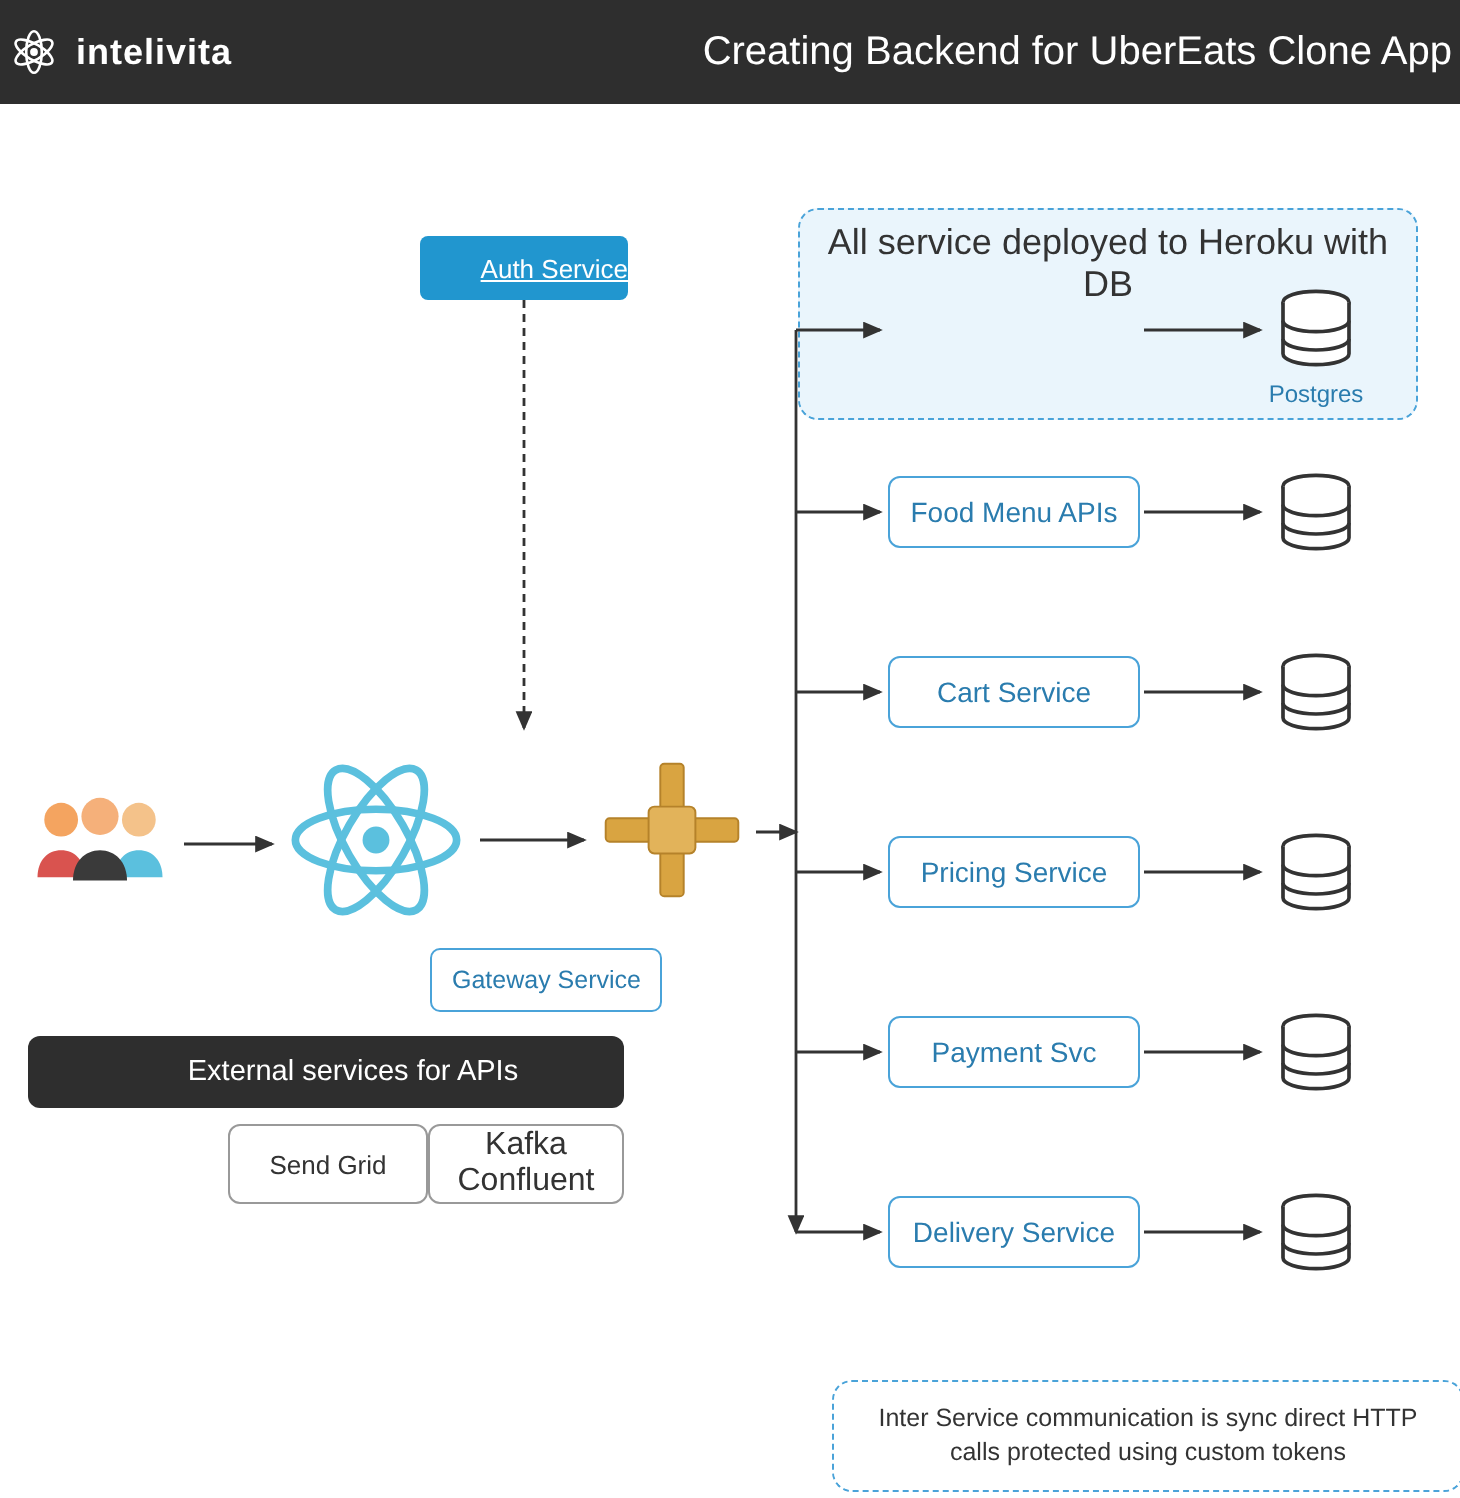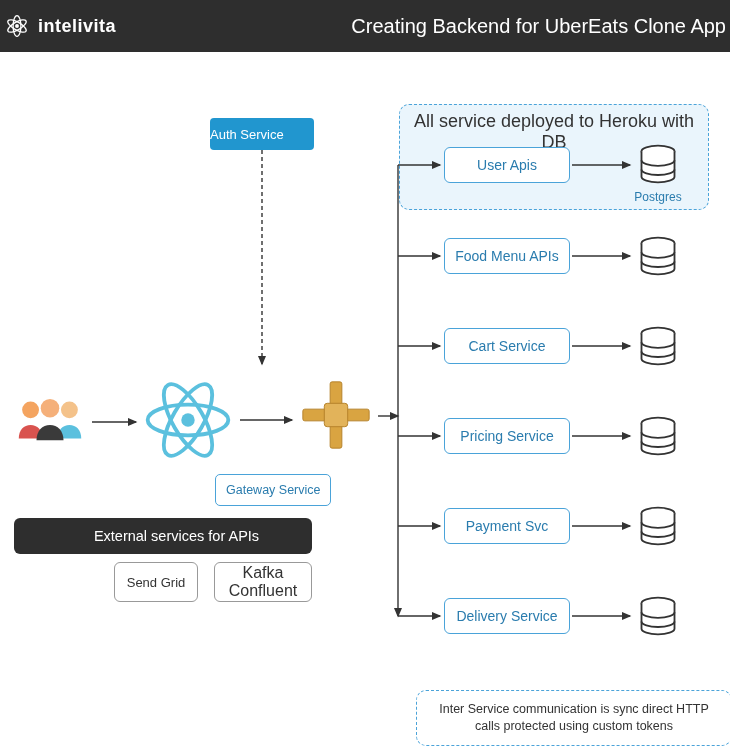--- a/index.html
+++ b/index.html
@@ -44,22 +44,23 @@
     width: 730px;
     height: 697px;
   }
   .auth-btn {
     position: absolute;
     left: 210px; top: 66px;
     width: 104px; height: 32px;
     background: #2196cf;
     color: #fff;
     border-radius: 4px;
-    display: flex; align-items: center; justify-content: flex-start;
+    display: flex; align-items: center; justify-content: flex-end;
     font-size: 13px;
+    text-decoration: underline;
   }
   .heroku-box {
     position: absolute;
     left: 399px; top: 52px;
     width: 310px; height: 106px;
     border: 1.5px dashed #4aa3d9;
     border-radius: 10px;
     background: #eaf5fc;
   }
   .heroku-title {
@@ -134,21 +135,21 @@
     top: 510px;
     height: 40px;
     border: 1px solid #999;
     border-radius: 6px;
     background: #fff;
     display: flex; align-items: center; justify-content: center;
     font-size: 13px;
     color: #333;
   }
   .ext-1 { left: 14px;  width: 92px; }
-  .ext-2 { left: 114px; width: 84px; }
+  .ext-2 { left: 114px; width: 100px; }
   .ext-3 { left: 214px; width: 98px; font-size: 16px; text-align:center; line-height:1.15; }
   .footer-note {
     position: absolute;
     left: 416px; top: 638px;
     width: 316px;
     padding: 10px 16px;
     border: 1.5px dashed #4aa3d9;
     border-radius: 10px;
     font-size: 12.5px;
     color: #333;
@@ -183,23 +184,20 @@
 <div class="diagram">
 
   <div class="auth-btn">
     <span>Auth Service</span>
   </div>
 
   <div class="heroku-box">
     <div class="heroku-title">All service deployed to Heroku with DB</div>
   </div>
 
-  <div class="svc-box" style="left:444px;top:95px">
-      <span>User Apis</span>
-    </div>
   <div class="svc-box" style="left:444px;top:186px">
       <span>Food Menu APIs</span>
     </div>
   <div class="svc-box" style="left:444px;top:276px">
       <span>Cart Service</span>
     </div>
   <div class="svc-box" style="left:444px;top:366px">
       <span>Pricing Service</span>
     </div>
   <div class="svc-box" style="left:444px;top:546px">

